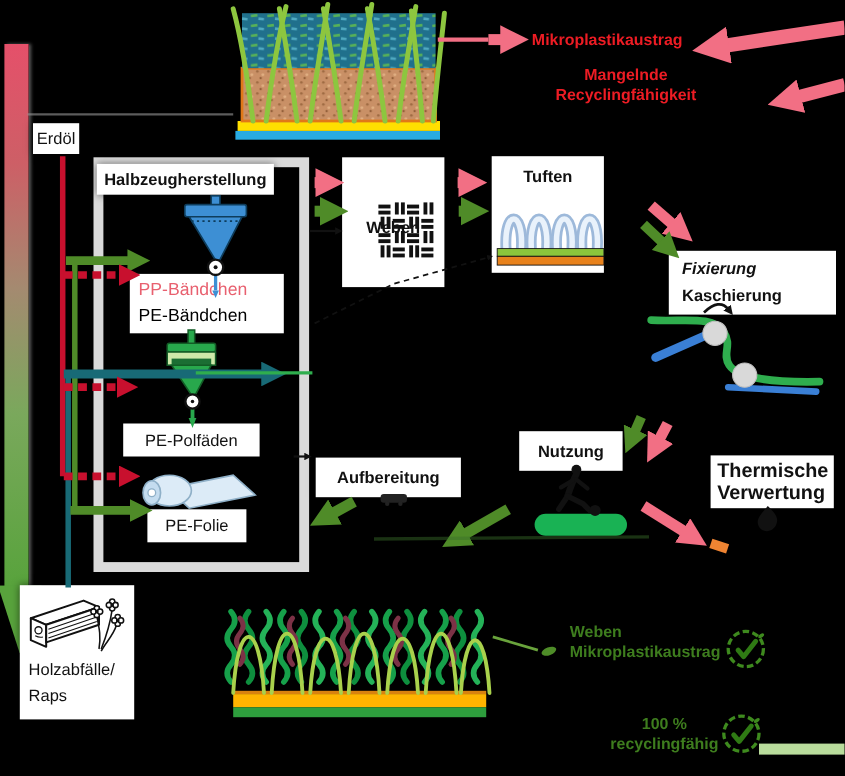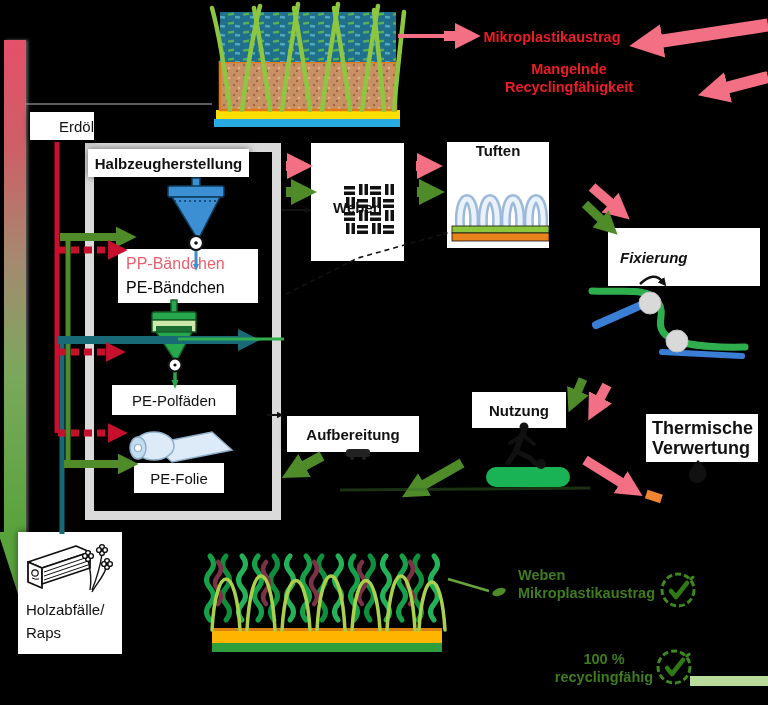--- a/index.html
+++ b/index.html
@@ -30,21 +30,21 @@
 </head>
 <body>
 
 <div id="stage">
 
   <div class="grad-bar"></div>
   <div class="grad-head"></div>
 
   <div class="frame"></div>
 
-  <div class="chip" style="left:30px;top:112px;width:64px;height:28px;font-size:15px;justify-content:flex-end;">
+  <div class="chip" style="left:30px;top:112px;width:42px;height:28px;font-size:15px;">
     <span>Erdöl</span>
   </div>
 
   <div class="chip bold" style="left:88px;top:149px;width:161px;height:28px;font-size:15px;">
     <span>Halbzeugherstellung</span>
   </div>
 
   <div class="chip left" style="left:118px;top:249px;width:132px;height:54px;padding-left:8px;">
     <div>
       <span class="ppe-line" style="color:#e8606f;">PP-Bändchen</span>
@@ -57,27 +57,28 @@
   </div>
 
   <div class="chip" style="left:134px;top:463px;width:90px;height:30px;font-size:15px;">
     <span>PE-Folie</span>
   </div>
 
   <div class="chip bold" style="left:311px;top:143px;width:93px;height:118px;align-items:center;padding-top:10px;font-size:15px;box-sizing:border-box;">
     <span>Weben</span>
   </div>
 
-  <div class="chip bold" style="left:447px;top:142px;width:102px;height:106px;align-items:flex-start;font-size:15px;box-sizing:border-box;">
+  <div class="chip bold" style="left:447px;top:142px;width:102px;height:106px;align-items:flex-start;padding-top:10px;font-size:15px;box-sizing:border-box;">
     <span>Tuften</span>
   </div>
 
   <div class="chip bold left" style="left:608px;top:228px;width:140px;height:58px;font-size:15px;line-height:25px;padding-left:12px;">
     <div style="text-align:left;">
       <span style="display:block;font-style:italic;">Fixierung</span>
+      <span style="display:block;">Kaschierung</span>
     </div>
   </div>
 
   <div class="chip bold" style="left:472px;top:392px;width:94px;height:36px;font-size:15px;">
     <span>Nutzung</span>
   </div>
 
   <div class="chip bold left" style="left:646px;top:414px;width:106px;height:48px;font-size:18px;line-height:20px;padding-left:6px;">
     <div style="text-align:left;">
       <span style="display:block;">Thermische</span>

